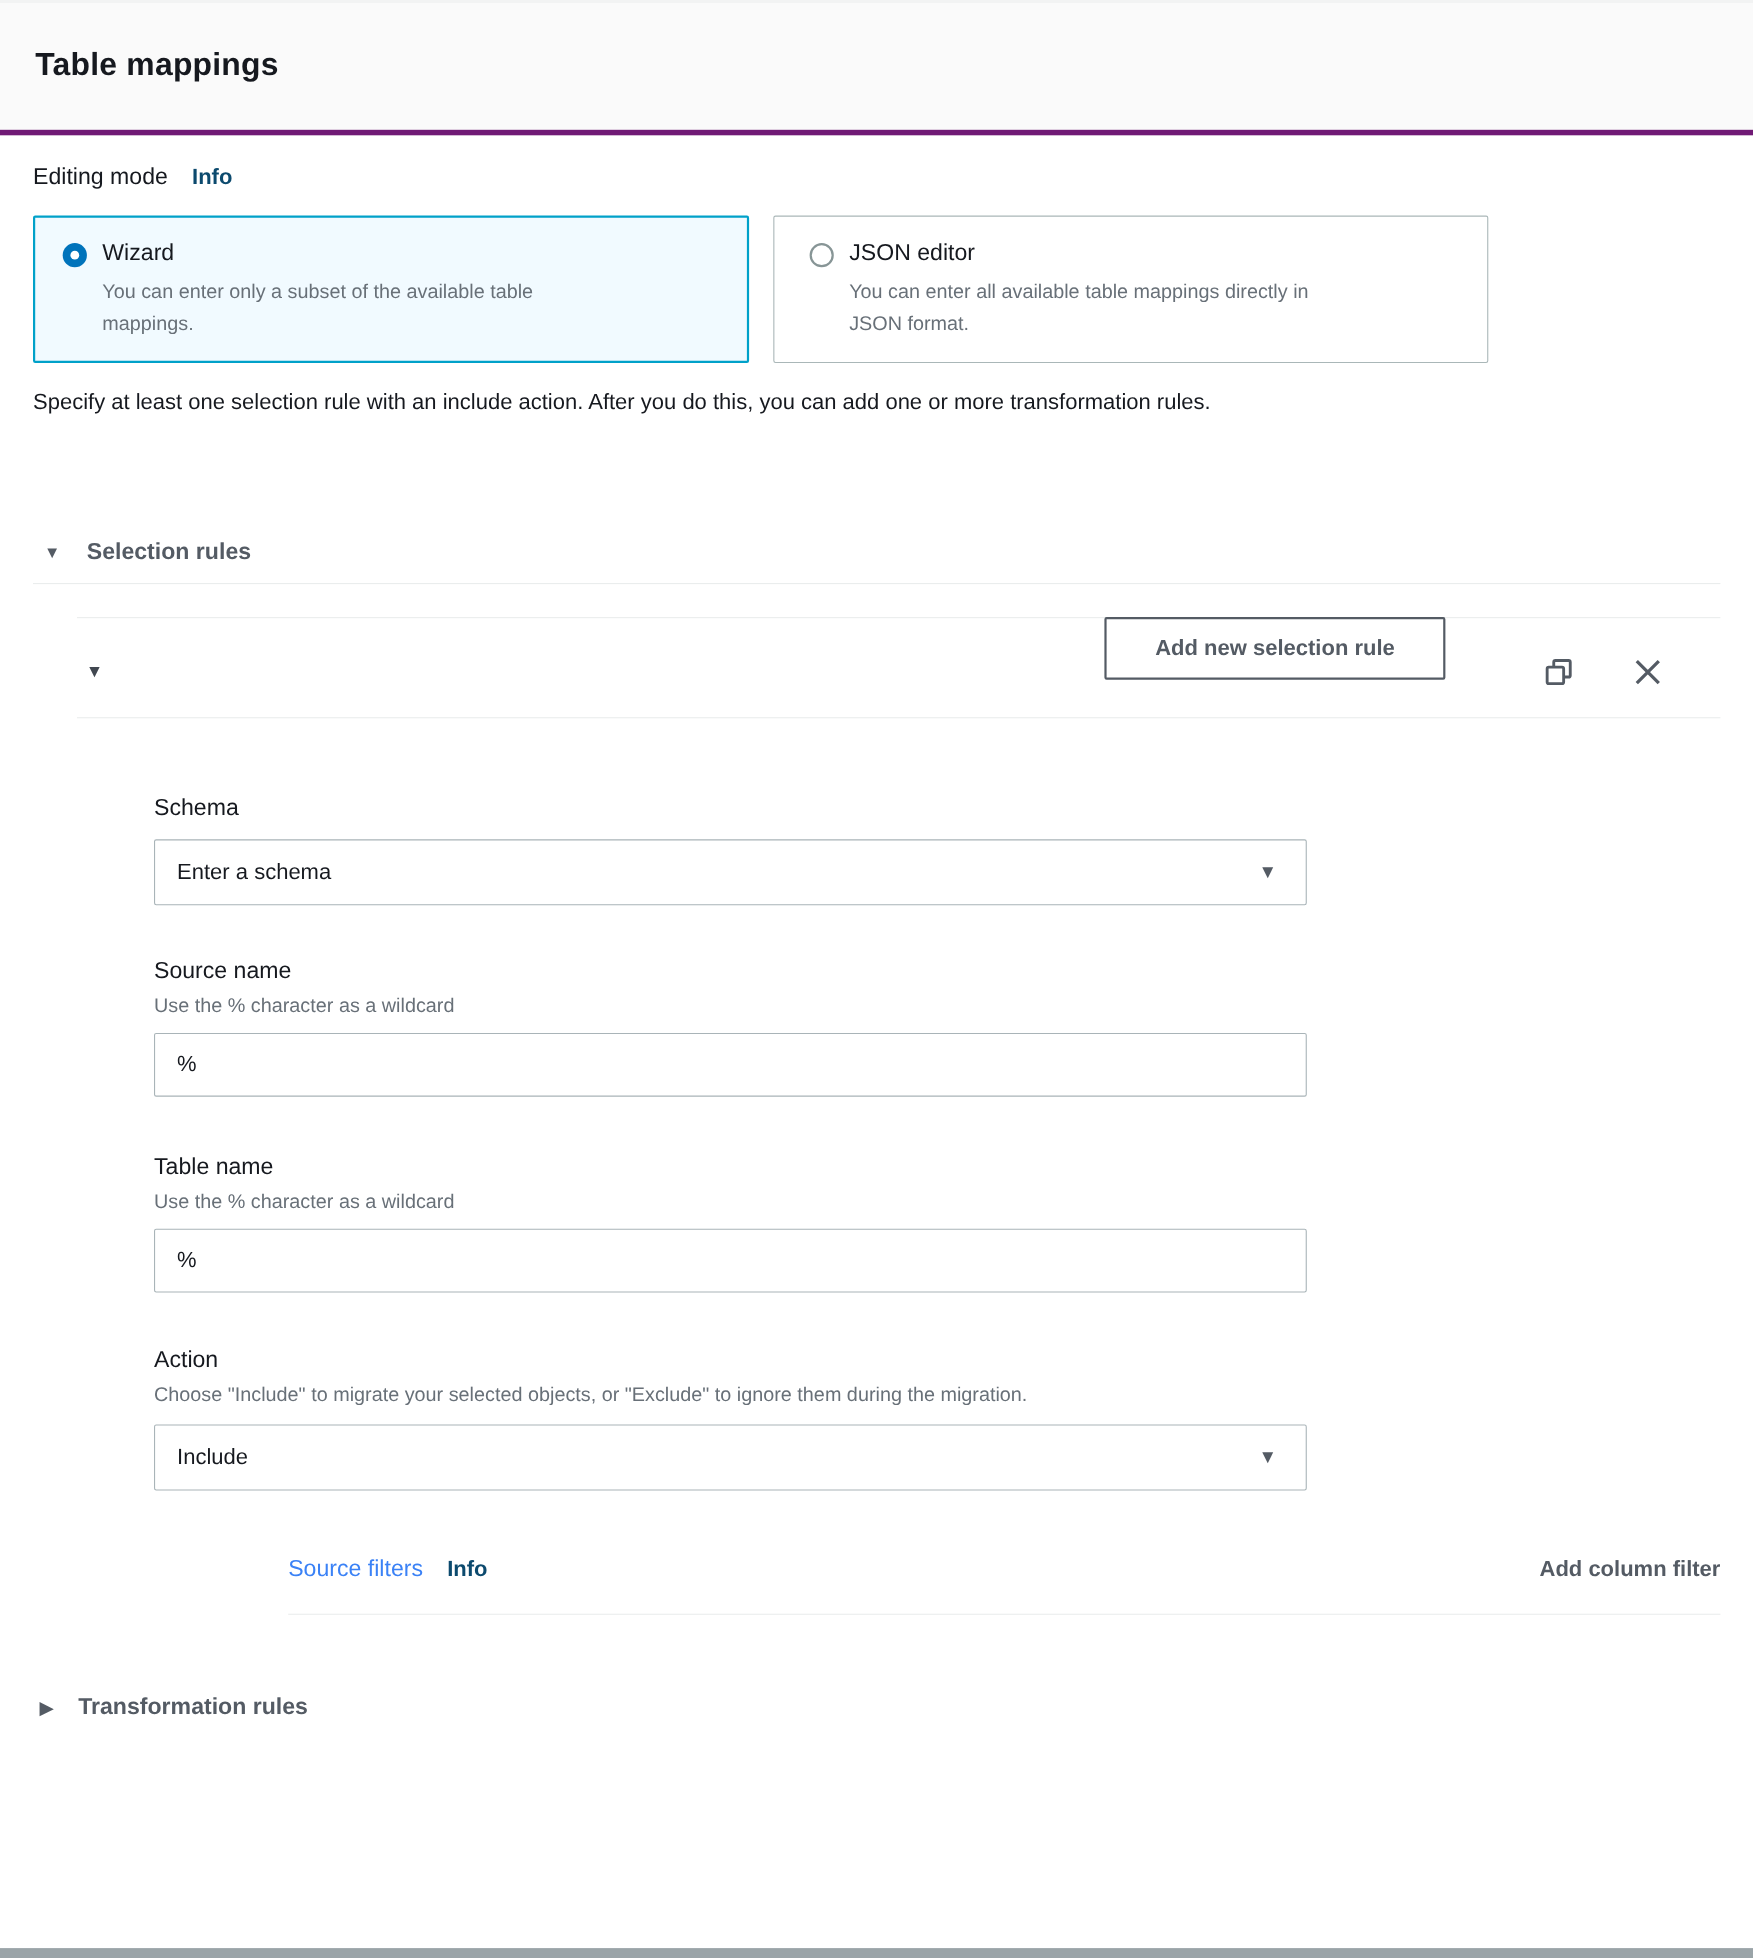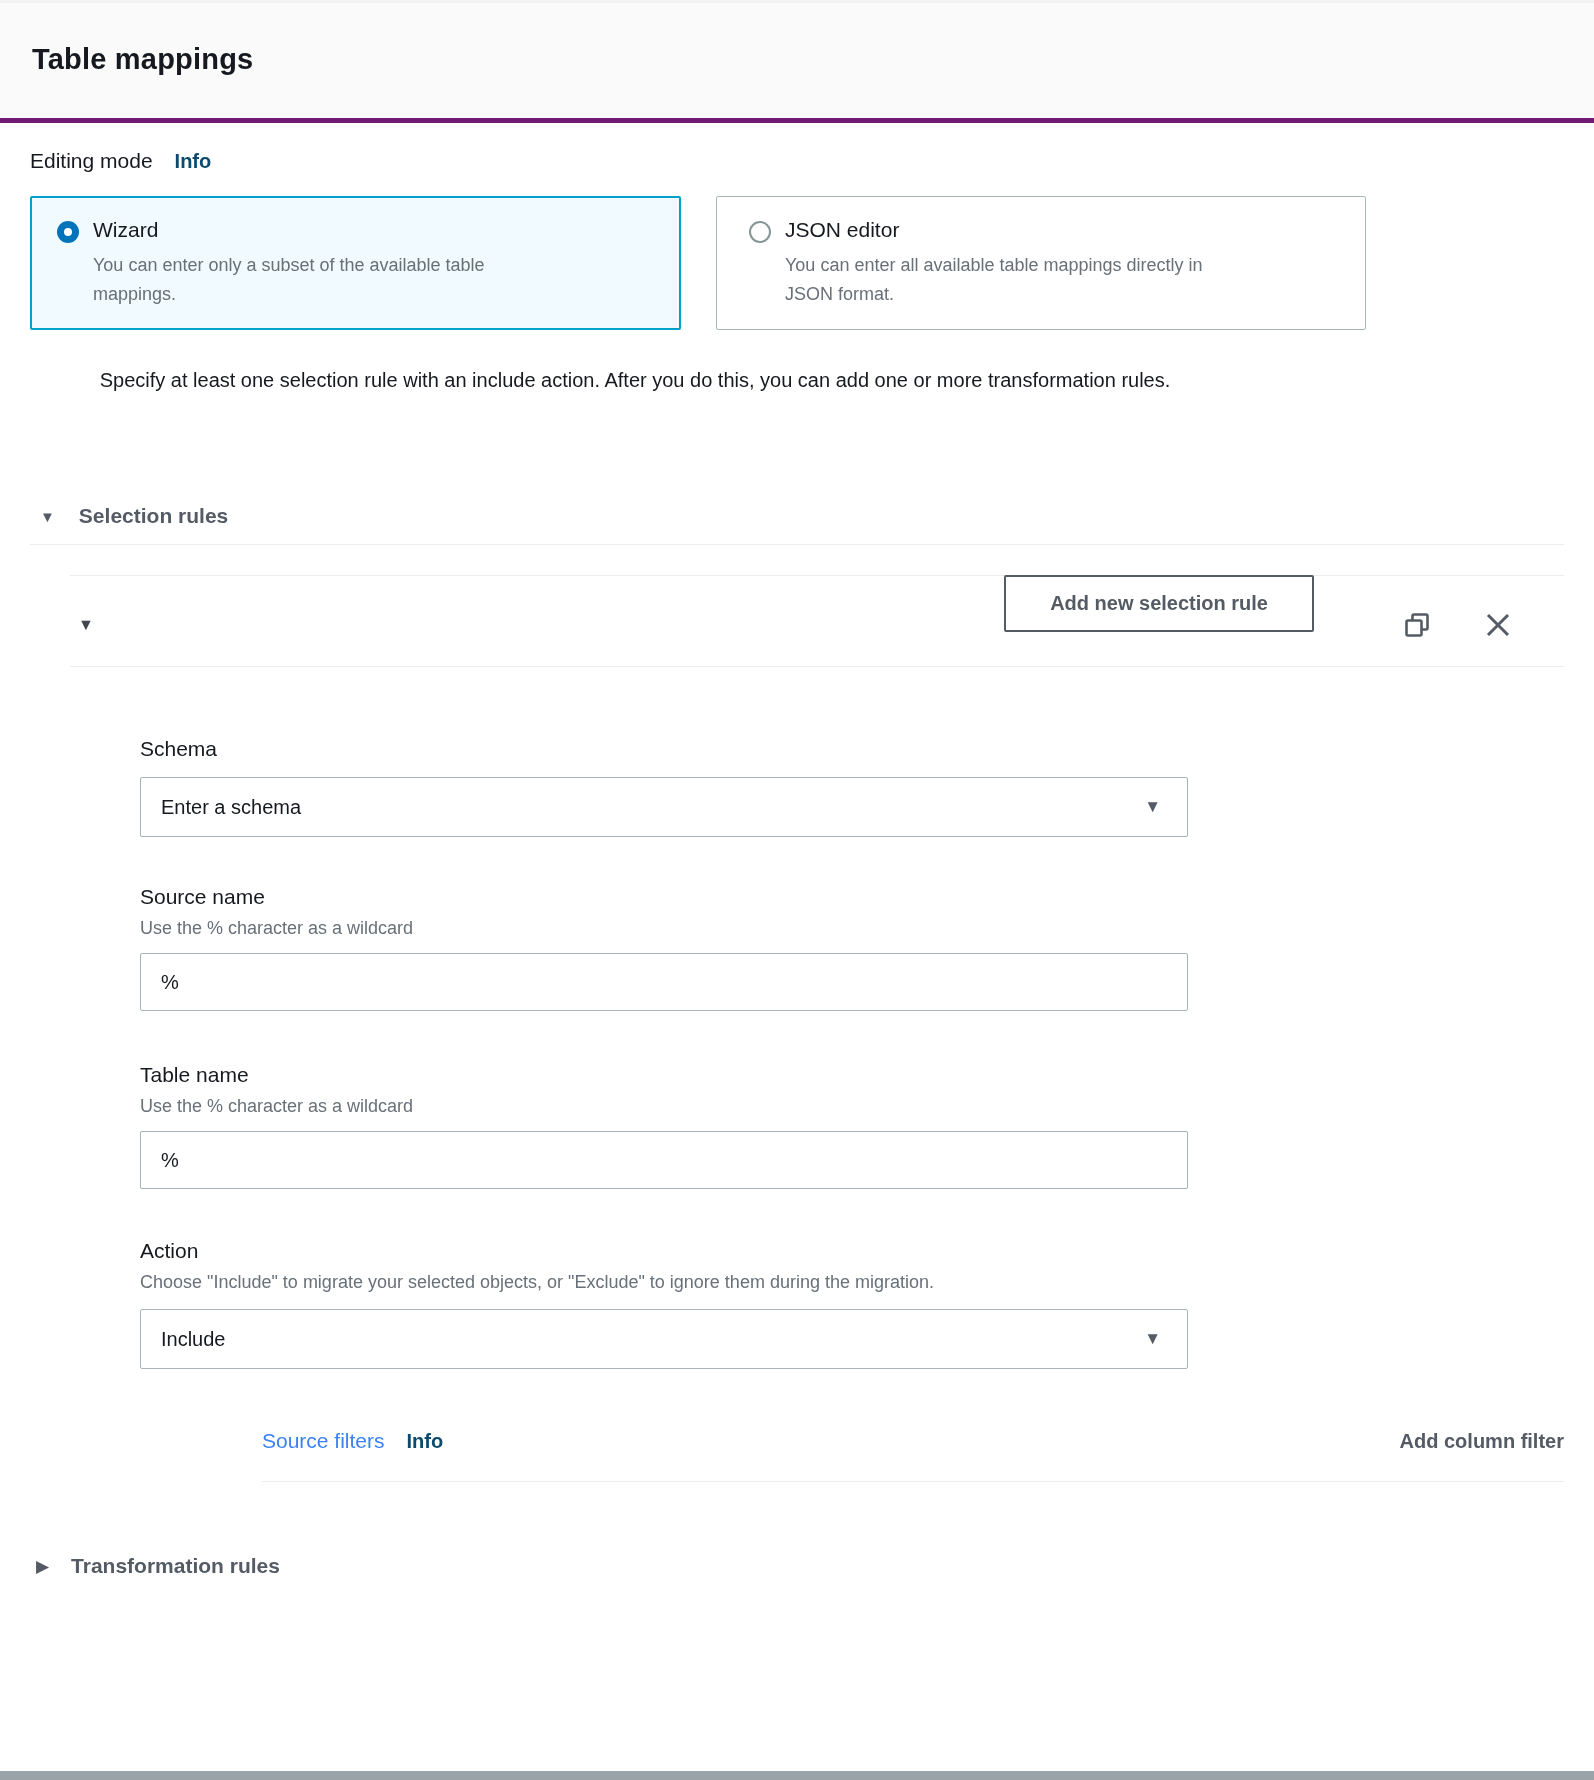--- a/index.html
+++ b/index.html
@@ -16,40 +16,40 @@
   }
   .panel-title { font-size:29px; font-weight:700; color:#16191f; letter-spacing:0.2px; }
 
   .content { padding:0 30px; }
 
   
   .editing-row { margin-top:26px; display:flex; align-items:baseline; }
   .field-title { font-size:21px; color:#16191f; }
   .info-link { font-size:20px; font-weight:700; color:#0c4a6e; margin-left:22px; cursor:pointer; }
 
-  .cards { margin-top:23px; display:flex; gap:35px; }
+  .cards { margin-top:23px; display:flex; gap:22px; }
   .card {
     height:134px; border-radius:2px; padding:21px 32px; display:flex; align-items:flex-start;
     background:#ffffff; border:1px solid #aab7b8;
   }
   .card.selected { border:2px solid #00a1c9; background:#f1faff; padding:20px 25px; }
   .card-wizard { width:651px; }
   .card-json { width:650px; }
   .radio { width:22px; height:22px; border-radius:50%; flex:0 0 auto; margin-top:3px;
            display:flex; align-items:center; justify-content:center; }
   .radio.checked { background:#0073bb; }
   .radio.checked .radio-dot { width:8px; height:8px; border-radius:50%; background:#ffffff; }
   .radio.unchecked { background:#ffffff; border:2px solid #879596; }
   .card-body { margin-left:14px; }
   .card-title { font-size:21px; color:#16191f; }
   .card-desc { margin-top:9px; font-size:18px; line-height:29px; color:#687078; }
   .card-wizard .card-desc { width:430px; }
   .card-json .card-desc { width:470px; }
 
-  .intro { margin-top:34px; font-size:20px; line-height:32px; width:1210px; color:#16191f;text-align:center; }
+  .intro { margin-top:20px; font-size:20px; line-height:32px; width:1210px; color:#16191f; }
 
   .section-head { margin-top:108px; display:flex; align-items:center; padding-left:10px; }
   .caret { color:#545b64; font-size:15px; line-height:1; }
   .section-head-label { margin-left:24px; font-size:21px; font-weight:700; color:#545b64; }
 
   .divider { border:none; border-top:1px solid #eaeded; margin:0; }
   .div-1 { margin-top:16px; }
 
   .rules-intro-row { position:relative; margin-top:30px; }
   .rules-desc { margin-left:40px; width:870px; font-size:20px; line-height:33px; color:#16191f; }

